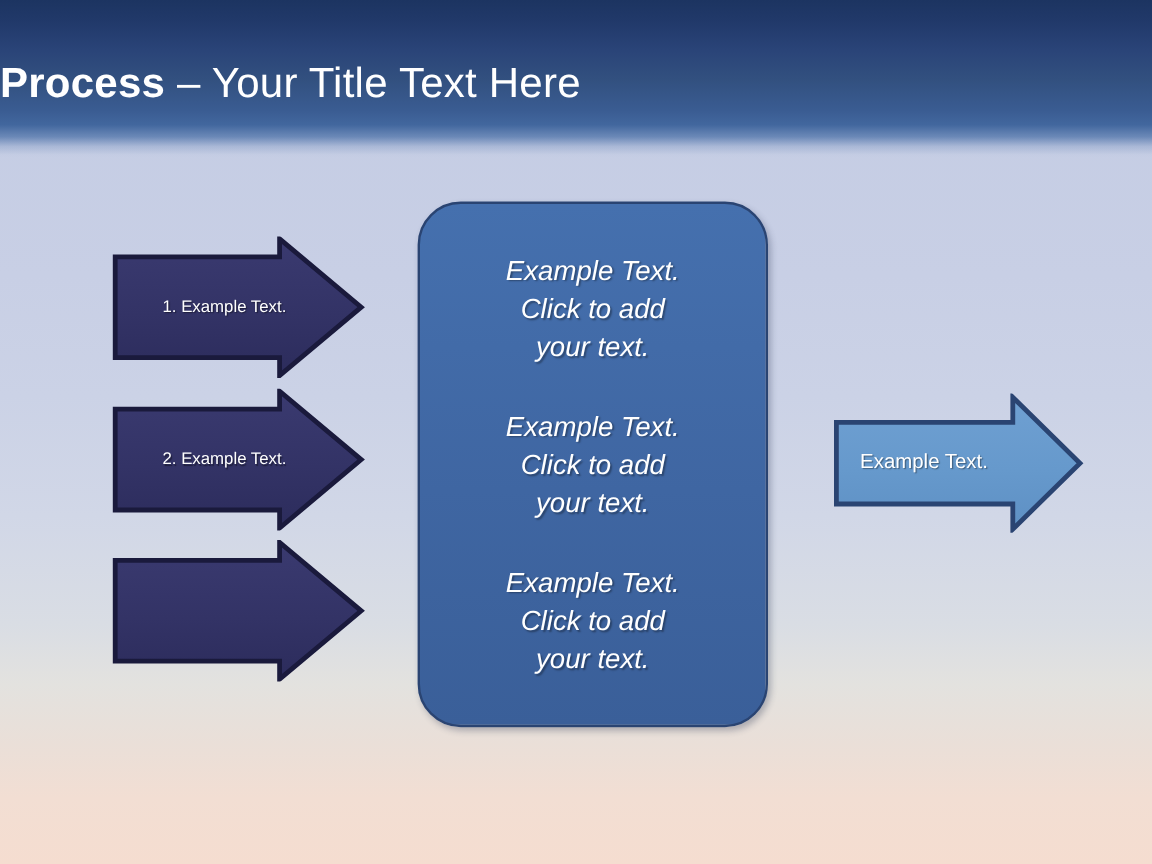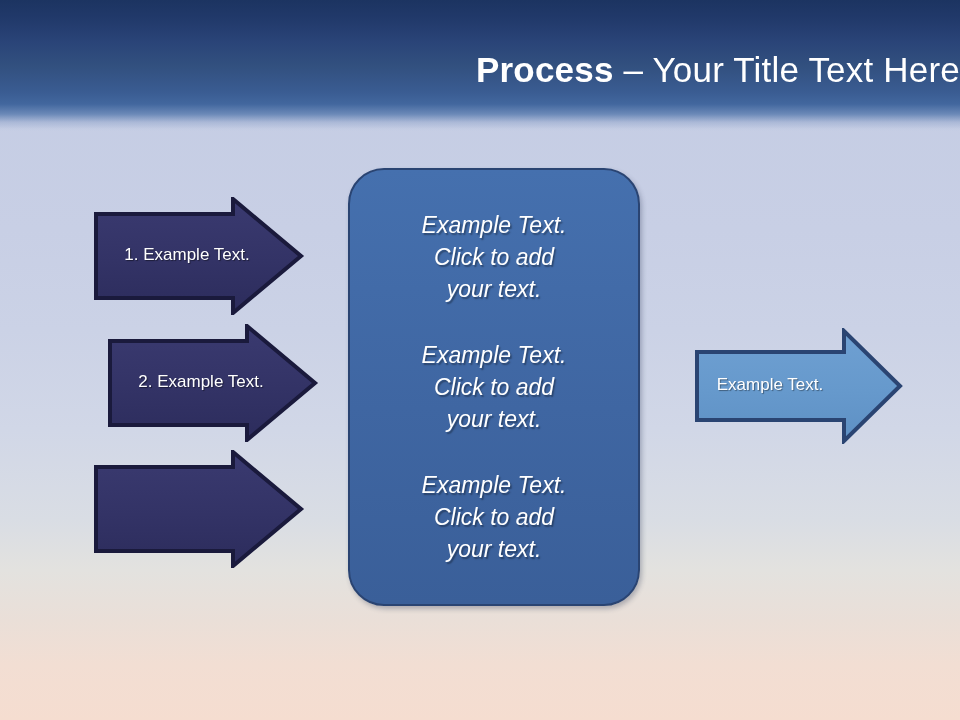--- a/index.html
+++ b/index.html
@@ -57,21 +57,21 @@
       rgba(72,110,166,0.72) 114px,
       rgba(120,145,190,0.36) 122px,
       rgba(180,195,222,0.10) 129px,
       rgba(196,204,226,0) 132px);
   }
   #title {
     position: absolute;
     left: 0;
     top: 50px;
     width: 960px;
-    text-align: right;
+    text-align: left;
     color: #FFFFFF;
     font-size: 35px;
     line-height: 40px;
     letter-spacing: 0.2px;
     white-space: nowrap;
   }
   #title .bold {
     font-weight: bold;
   }
   #title .rest {
@@ -93,21 +93,21 @@
   .arrow-left .label {
     position: absolute;
     left: 14px;
     top: 0;
     width: 160px;
     height: 116px;
     display: flex;
     align-items: center;
     justify-content: center;
     color: #FFFFFF;
-    font-size: 17px;
+    font-size: 14px;
     white-space: nowrap;
     text-shadow: 1px 1px 1px rgba(0,0,0,0.45);
   }
 
   
   #centerbox {
     position: absolute;
     left: 348px;
     top: 168px;
     width: 292px;
@@ -184,21 +184,21 @@
           <stop offset="0%" stop-color="#3A3A70"></stop>
           <stop offset="55%" stop-color="#333366"></stop>
           <stop offset="100%" stop-color="#2C2C5C"></stop>
         </linearGradient>
       </defs>
       <polygon points="3,17 140,17 140,2 208,59 140,116 140,101 3,101" fill="url(#lg1)" stroke="#1A1A3C" stroke-width="4" stroke-linejoin="miter"></polygon>
     </svg>
     <div class="label">1. Example Text.</div>
   </div>
 
-  <div class="arrow-left" id="arrow2" style="left:107px; top:324px;">
+  <div class="arrow-left" id="arrow2" style="left:93px; top:324px;">
     <svg width="212" height="118" viewBox="0 0 212 118">
       <defs>
         <linearGradient id="lg2" x1="0" y1="0" x2="0" y2="1">
           <stop offset="0%" stop-color="#3A3A70"></stop>
           <stop offset="55%" stop-color="#333366"></stop>
           <stop offset="100%" stop-color="#2C2C5C"></stop>
         </linearGradient>
       </defs>
       <polygon points="3,17 140,17 140,2 208,59 140,116 140,101 3,101" fill="url(#lg2)" stroke="#1A1A3C" stroke-width="4" stroke-linejoin="miter"></polygon>
     </svg>

